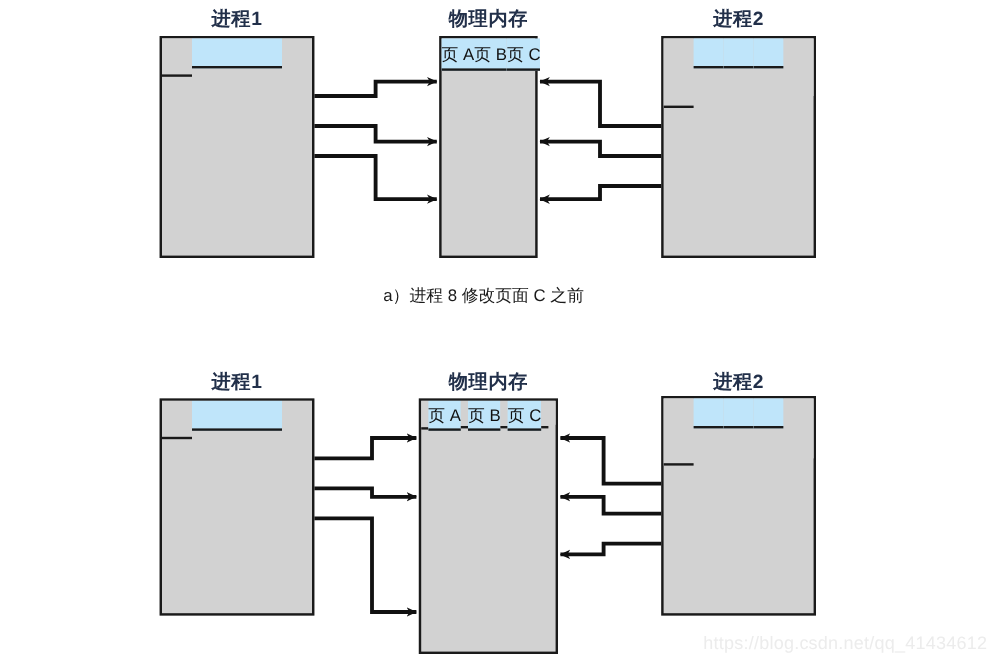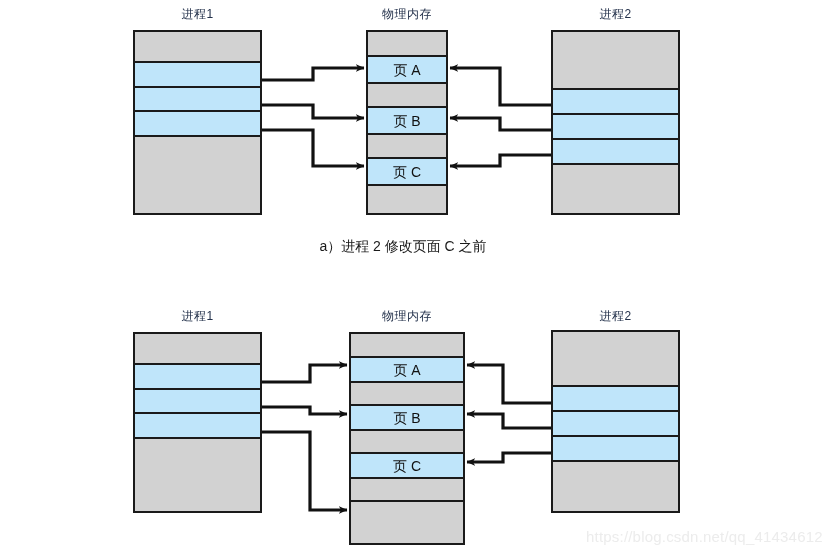--- a/index.html
+++ b/index.html
@@ -18,35 +18,35 @@
   }
   .stage {
     position: absolute;
     left: 0; top: 0;
     width: 833px;
     height: 560px;
   }
   
   .col-title {
     position: absolute;
-    font-size: 12px;
-    font-weight: normal;
+    font-size: 16px;
+    font-weight: bold;
     color: #22304a;
     text-align: center;
     white-space: nowrap;
     letter-spacing: 0.5px;
   }
   
   .box {
     position: absolute;
     box-sizing: border-box;
     border: 2px solid #1a1a1a;
     background: #d2d2d2;
     display: flex;
-    flex-direction: column;
+    flex-direction: row;
   }
   .row {
     box-sizing: border-box;
     width: 100%;
     position: relative;
     background: #d2d2d2;
     border-bottom: 2px solid #1a1a1a;
     display: flex;
     align-items: center;
     justify-content: center;
@@ -156,21 +156,21 @@
         <span class="row-label"></span>
       </div>
     <div class="row blue" style="height:25px">
         <span class="row-label"></span>
       </div>
     <div class="row" style="height:48px">
         <span class="row-label"></span>
       </div>
   </div>
 
-  <div class="caption" style="left:253px; top:238px; width:300px;">a）进程 2 修改页面 C 之前</div>
+  <div class="caption" style="left:253px; top:238px; width:300px;">a）进程 8 修改页面 C 之前</div>
 
   <div class="col-title" style="left:133px; top:308px; width:129px;">进程1</div>
 
   <div class="col-title" style="left:349px; top:308px; width:116px;">物理内存</div>
 
   <div class="col-title" style="left:551px; top:308px; width:129px;">进程2</div>
 
   <div class="box" style="left:133px; top:332px; width:129px; height:181px;">
     <div class="row" style="height:32px">
         <span class="row-label"></span>

